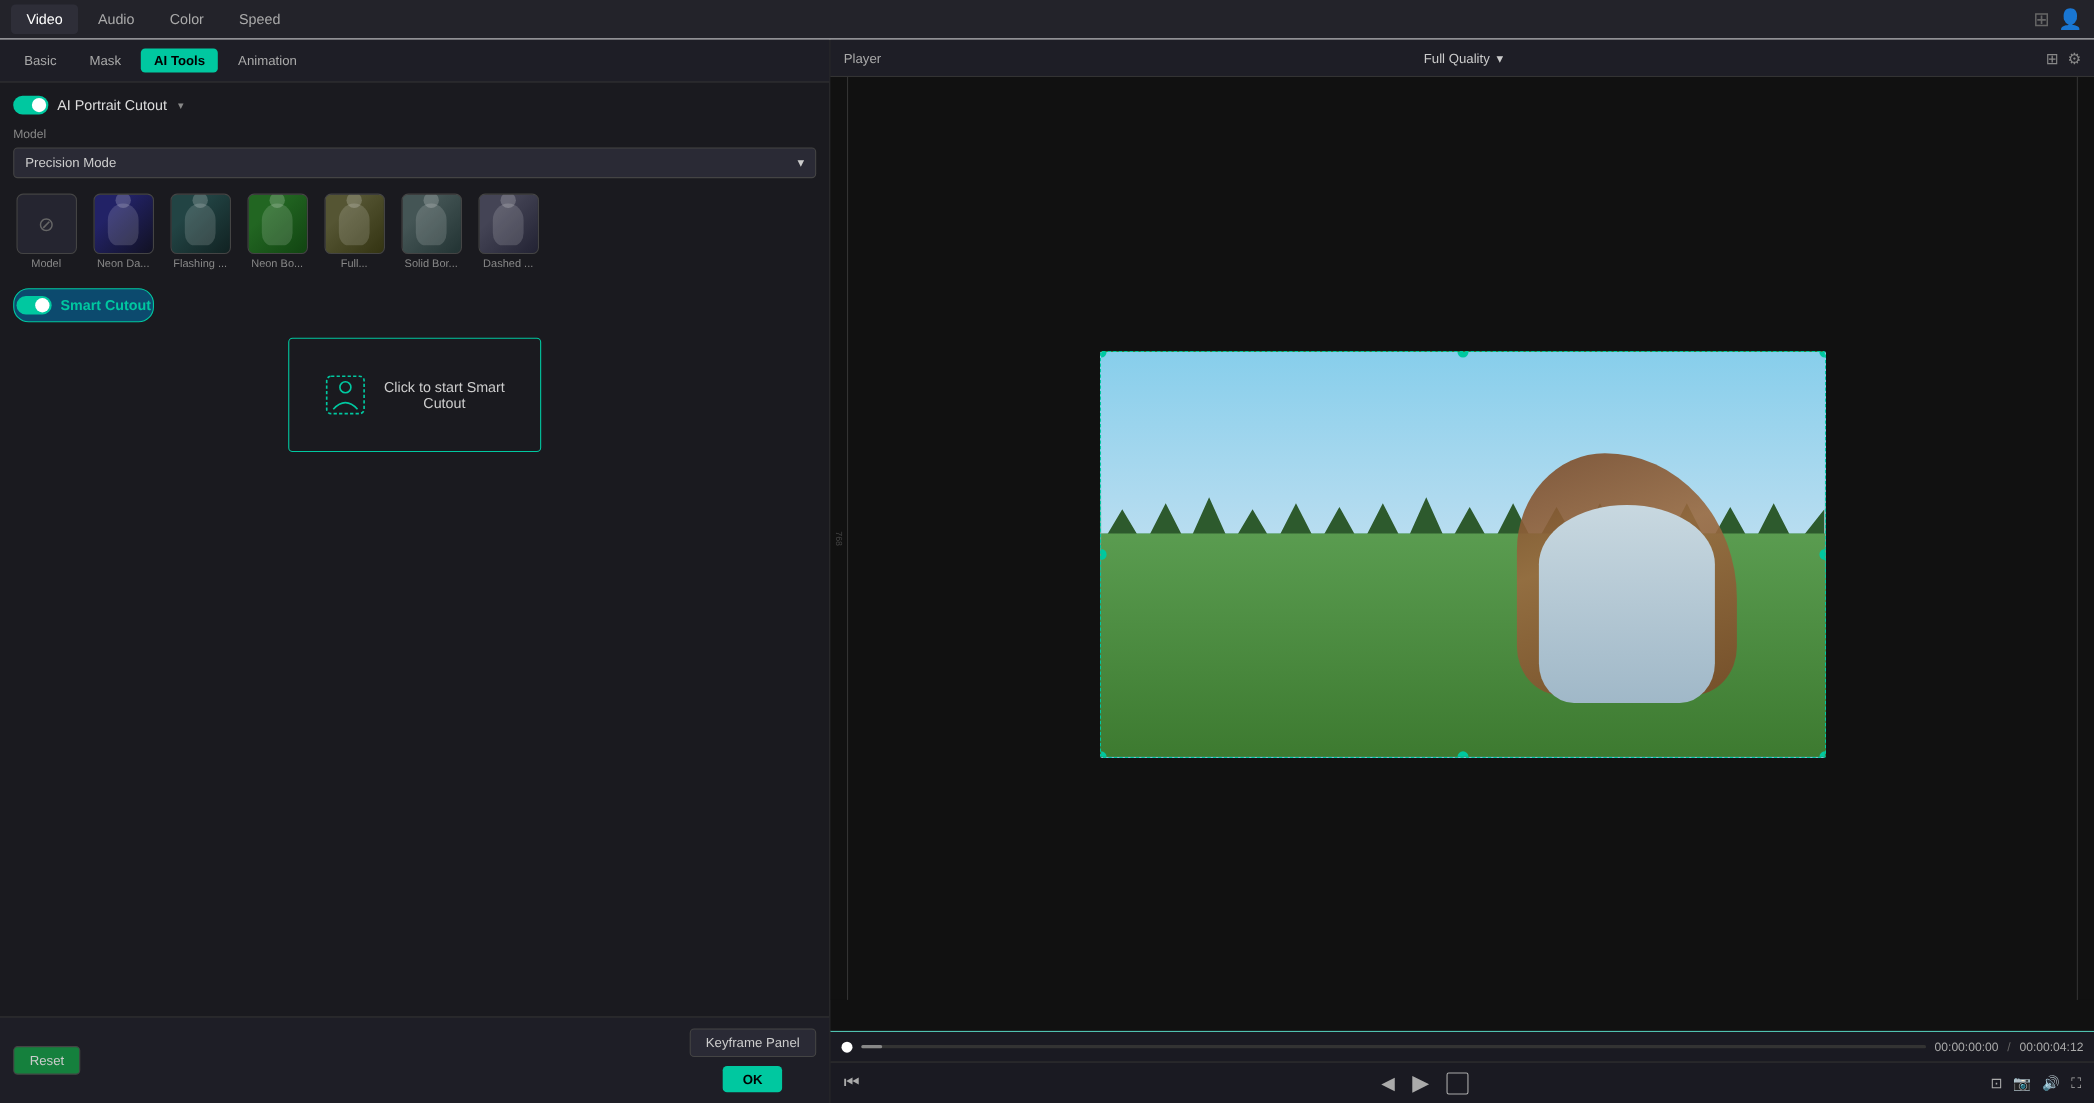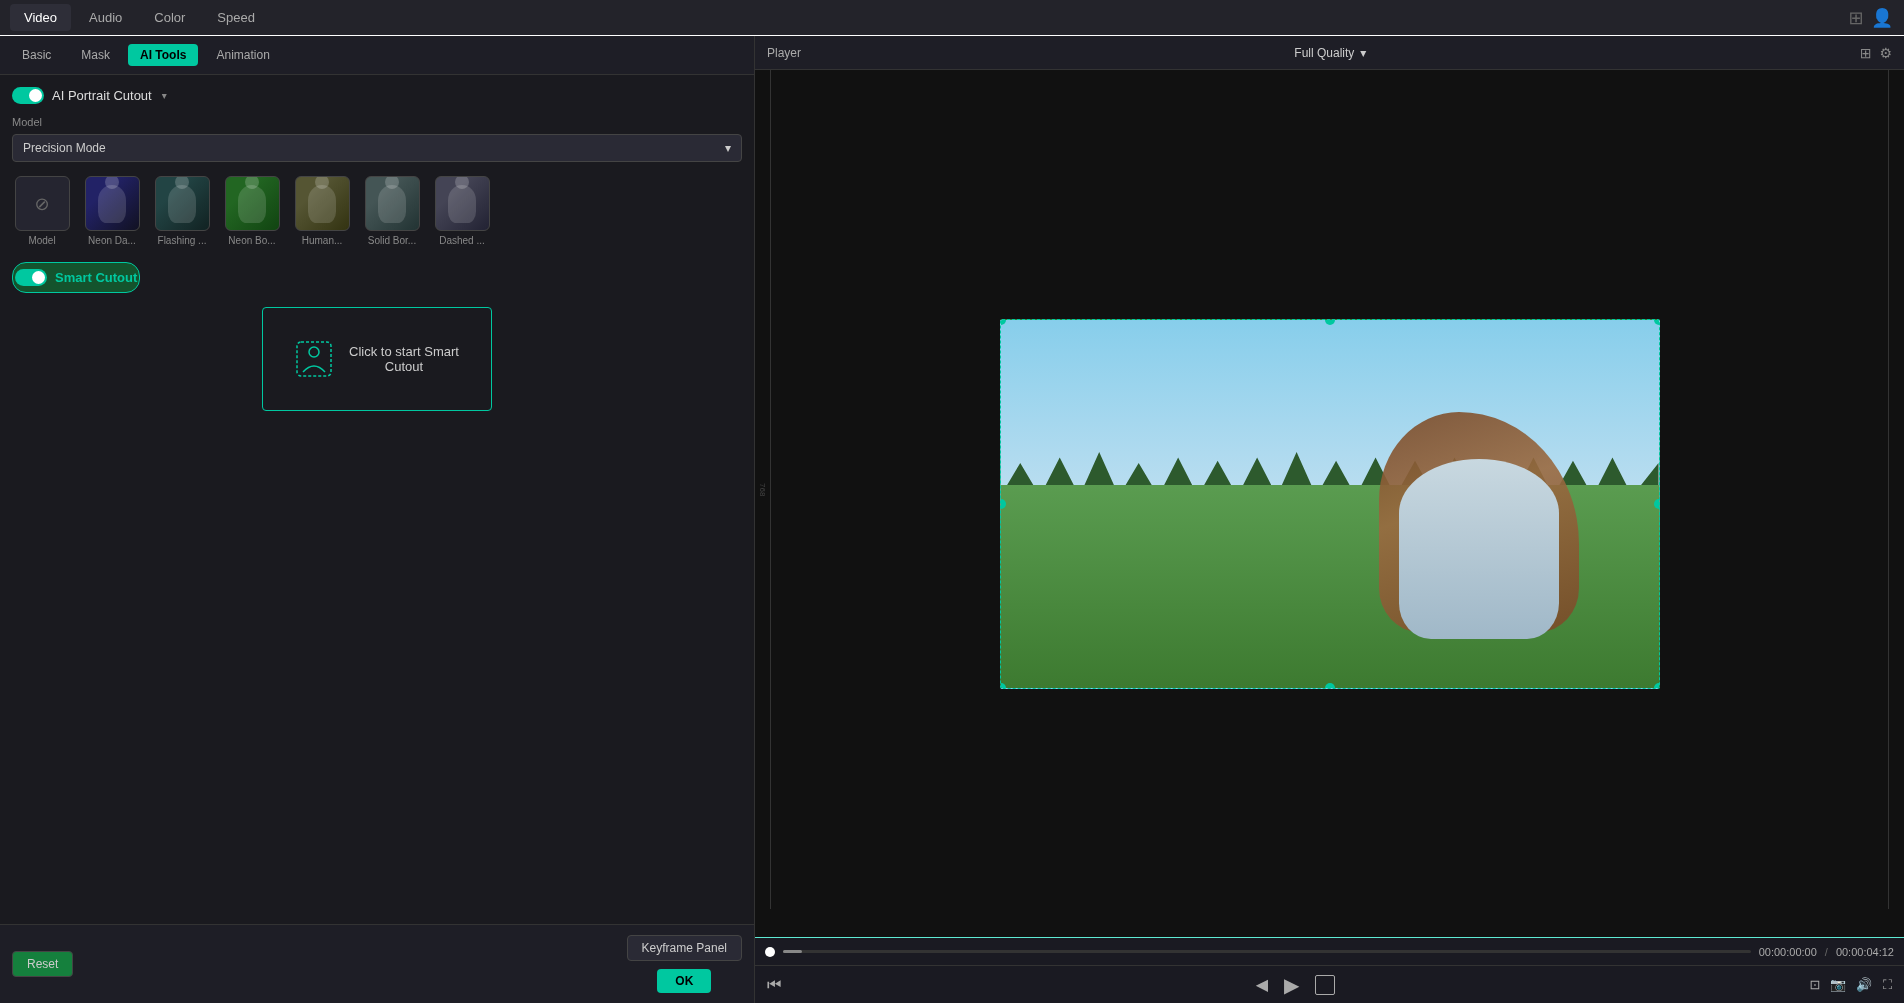--- a/index.html
+++ b/index.html
@@ -38,21 +38,21 @@
     
     .effects-grid { display: flex; gap: 10px; margin-top: 14px; flex-wrap: wrap; }
     .effect-item { display: flex; flex-direction: column; align-items: center; cursor: pointer; width: 60px; }
     .effect-thumb { width: 55px; height: 55px; border-radius: 6px; background: #2a2a35; overflow: hidden; display: flex; align-items: center; justify-content: center; border: 1px solid #444; position: relative; }
     .effect-thumb.none-thumb { background: #252530; }
     .effect-name { font-size: 10px; color: #888; margin-top: 4px; text-align: center; overflow: hidden; text-overflow: ellipsis; white-space: nowrap; width: 60px; }
     .none-icon { color: #666; font-size: 18px; }
 
     
     .smart-cutout-row { margin-top: 16px; display: flex; align-items: center; gap: 8px; }
-    .smart-cutout-btn { display: flex; align-items: center; gap: 8px; background: #14532d; border: 1.5px solid #00c8a0; border-radius: 14px; padding: 6px 2px; cursor: pointer; }
+    .smart-cutout-btn { display: flex; align-items: center; gap: 8px; background: #0c4a6e; border: 1.5px solid #00c8a0; border-radius: 14px; padding: 6px 2px; cursor: pointer; }
     .smart-cutout-toggle { width: 32px; height: 17px; background: #00c8a0; border-radius: 9px; position: relative; display: inline-block; }
     .smart-cutout-toggle::after { content: ''; position: absolute; width: 13px; height: 13px; background: #fff; border-radius: 50%; top: 2px; right: 2px; }
     .smart-cutout-label { color: #00c8a0; font-size: 13px; font-weight: bold; }
 
     
     .smart-cutout-box { margin-top: 14px; border: 1.5px solid #00c8a0; border-radius: 4px; display: flex; flex-direction: row; align-items: center; justify-content: center; padding: 30px; cursor: pointer; gap: 12px; width: 230px; margin-left: auto; margin-right: auto; }
     .cutout-icon { width: 42px; height: 42px; display: flex; align-items: center; justify-content: center; }
     .cutout-text { color: #ccc; font-size: 13px; text-align: center; }
 
     
@@ -174,21 +174,21 @@
           <div class="effect-thumb thumb-neonbe">
             <div class="person-shape"></div>
           </div>
           <span class="effect-name">Neon Bo...</span>
         </div>
 
         <div class="effect-item">
           <div class="effect-thumb thumb-human">
             <div class="person-shape"></div>
           </div>
-          <span class="effect-name">Human...</span>
+          <span class="effect-name">Full...</span>
         </div>
 
         <div class="effect-item">
           <div class="effect-thumb thumb-solid">
             <div class="person-shape"></div>
           </div>
           <span class="effect-name">Solid Bor...</span>
         </div>
 
         <div class="effect-item">

